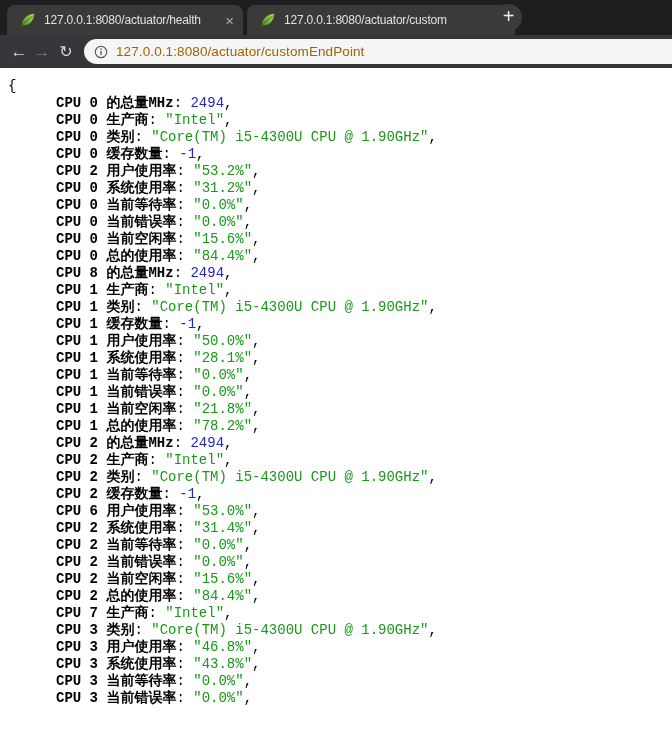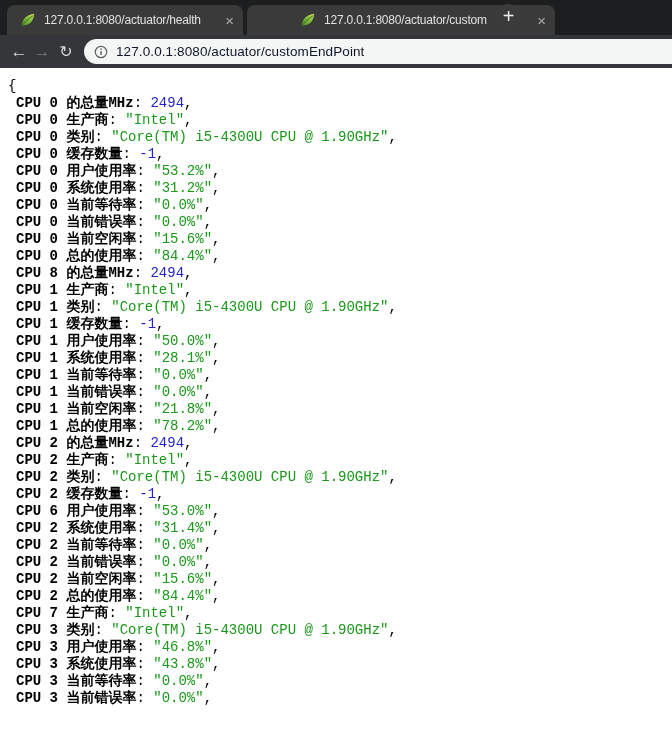--- a/index.html
+++ b/index.html
@@ -4,21 +4,21 @@
 <style>
   html,body{margin:0;padding:0;background:#fff;}
   body{width:672px;height:736px;overflow:hidden;position:relative;
        font-family:"Liberation Sans",sans-serif;}
 
   
   .tabstrip{position:absolute;left:0;top:0;width:672px;height:35px;background:#1d1e1f;}
   .tab{position:absolute;top:5px;height:30px;background:#3a3a3a;
        border-radius:8px 8px 0 0;display:flex;align-items:center;overflow:hidden;}
   .tab-health{left:7px;width:236px;}
-  .tab-custom{left:247px;width:268px;padding-left:40px;}
+  .tab-custom{left:247px;width:268px;}
   .tab .favicon{width:16px;height:16px;margin:0 8px 0 13px;flex:0 0 auto;}
   .tab .title{color:#dfe1e2;font-size:12px;white-space:nowrap;overflow:hidden;
               flex:1 1 auto;letter-spacing:-0.2px;}
   .tab-custom .title{-webkit-mask-image:linear-gradient(90deg,#000 82%,transparent 97%);
                      mask-image:linear-gradient(90deg,#000 82%,transparent 97%);}
   .tab .close{color:#a7abae;font-size:15px;line-height:15px;margin:0 9px 0 4px;
               flex:0 0 auto;cursor:pointer;}
   .newtab{position:absolute;left:495px;top:4px;width:27px;height:27px;border-radius:50%;
           background:#3b3b3b;color:#eceded;font-size:20px;line-height:25px;
           text-align:center;cursor:pointer;}
@@ -26,28 +26,28 @@
   
   .toolbar{position:absolute;left:0;top:35px;width:672px;height:33px;background:#35363a;}
   .navbtn{position:absolute;top:0;height:33px;line-height:33px;text-align:center;width:26px;
           font-size:17px;color:#d7d9da;cursor:pointer;}
   .nav-back{left:6px;}
   .nav-forward{left:29px;color:#74777a;}
   .nav-reload{left:53px;font-size:16px;}
   .omnibox{position:absolute;left:84px;top:4px;width:700px;height:25px;background:#f4f5f5;
            border-radius:13px;display:flex;align-items:center;}
   .omnibox .info{margin:0 8px 0 10px;display:flex;align-items:center;}
-  .omnibox .url{color:#0f172a;font-size:13.5px;letter-spacing:0.1px;}
+  .omnibox .url{color:#a16207;font-size:13.5px;letter-spacing:0.1px;}
 
   
   .content{position:absolute;left:0;top:68px;width:672px;height:668px;background:#fff;
            overflow:hidden;font-family:"Liberation Mono","DejaVu Sans Mono",monospace;
            font-size:14px;line-height:17px;color:#000;padding-top:10px;box-sizing:border-box;}
   .brace{padding-left:8px;}
-  .row{padding-left:16px;white-space:nowrap;}
+  .row{padding-left:56px;white-space:nowrap;}
   .row .k{font-weight:bold;color:#000;}
   .row .colon{color:#000;}
   .row .v-number{color:#2323c8;}
   .row .v-string{color:#189918;}
   .row .comma{color:#000;}
 </style>
 </head>
 <body>
 
 <svg width="0" height="0" style="position:absolute" aria-hidden="true">
@@ -113,21 +113,21 @@
 
   <div class="row">
     <span class="k">CPU 0 类别</span><span class="colon">:  </span><span class="v v-string">"Core(TM) i5-4300U CPU @ 1.90GHz"</span><span class="comma">,</span>
   </div>
 
   <div class="row">
     <span class="k">CPU 0 缓存数量</span><span class="colon">:  </span><span class="v v-number">-1</span><span class="comma">,</span>
   </div>
 
   <div class="row">
-    <span class="k">CPU 0 用户使用率</span><span class="colon">:  </span><span class="v v-string">"53.2%"</span><span class="comma">,</span>
+    <span class="k">CPU 2 用户使用率</span><span class="colon">:  </span><span class="v v-string">"53.2%"</span><span class="comma">,</span>
   </div>
 
   <div class="row">
     <span class="k">CPU 0 系统使用率</span><span class="colon">:  </span><span class="v v-string">"31.2%"</span><span class="comma">,</span>
   </div>
 
   <div class="row">
     <span class="k">CPU 0 当前等待率</span><span class="colon">:  </span><span class="v v-string">"0.0%"</span><span class="comma">,</span>
   </div>
 

